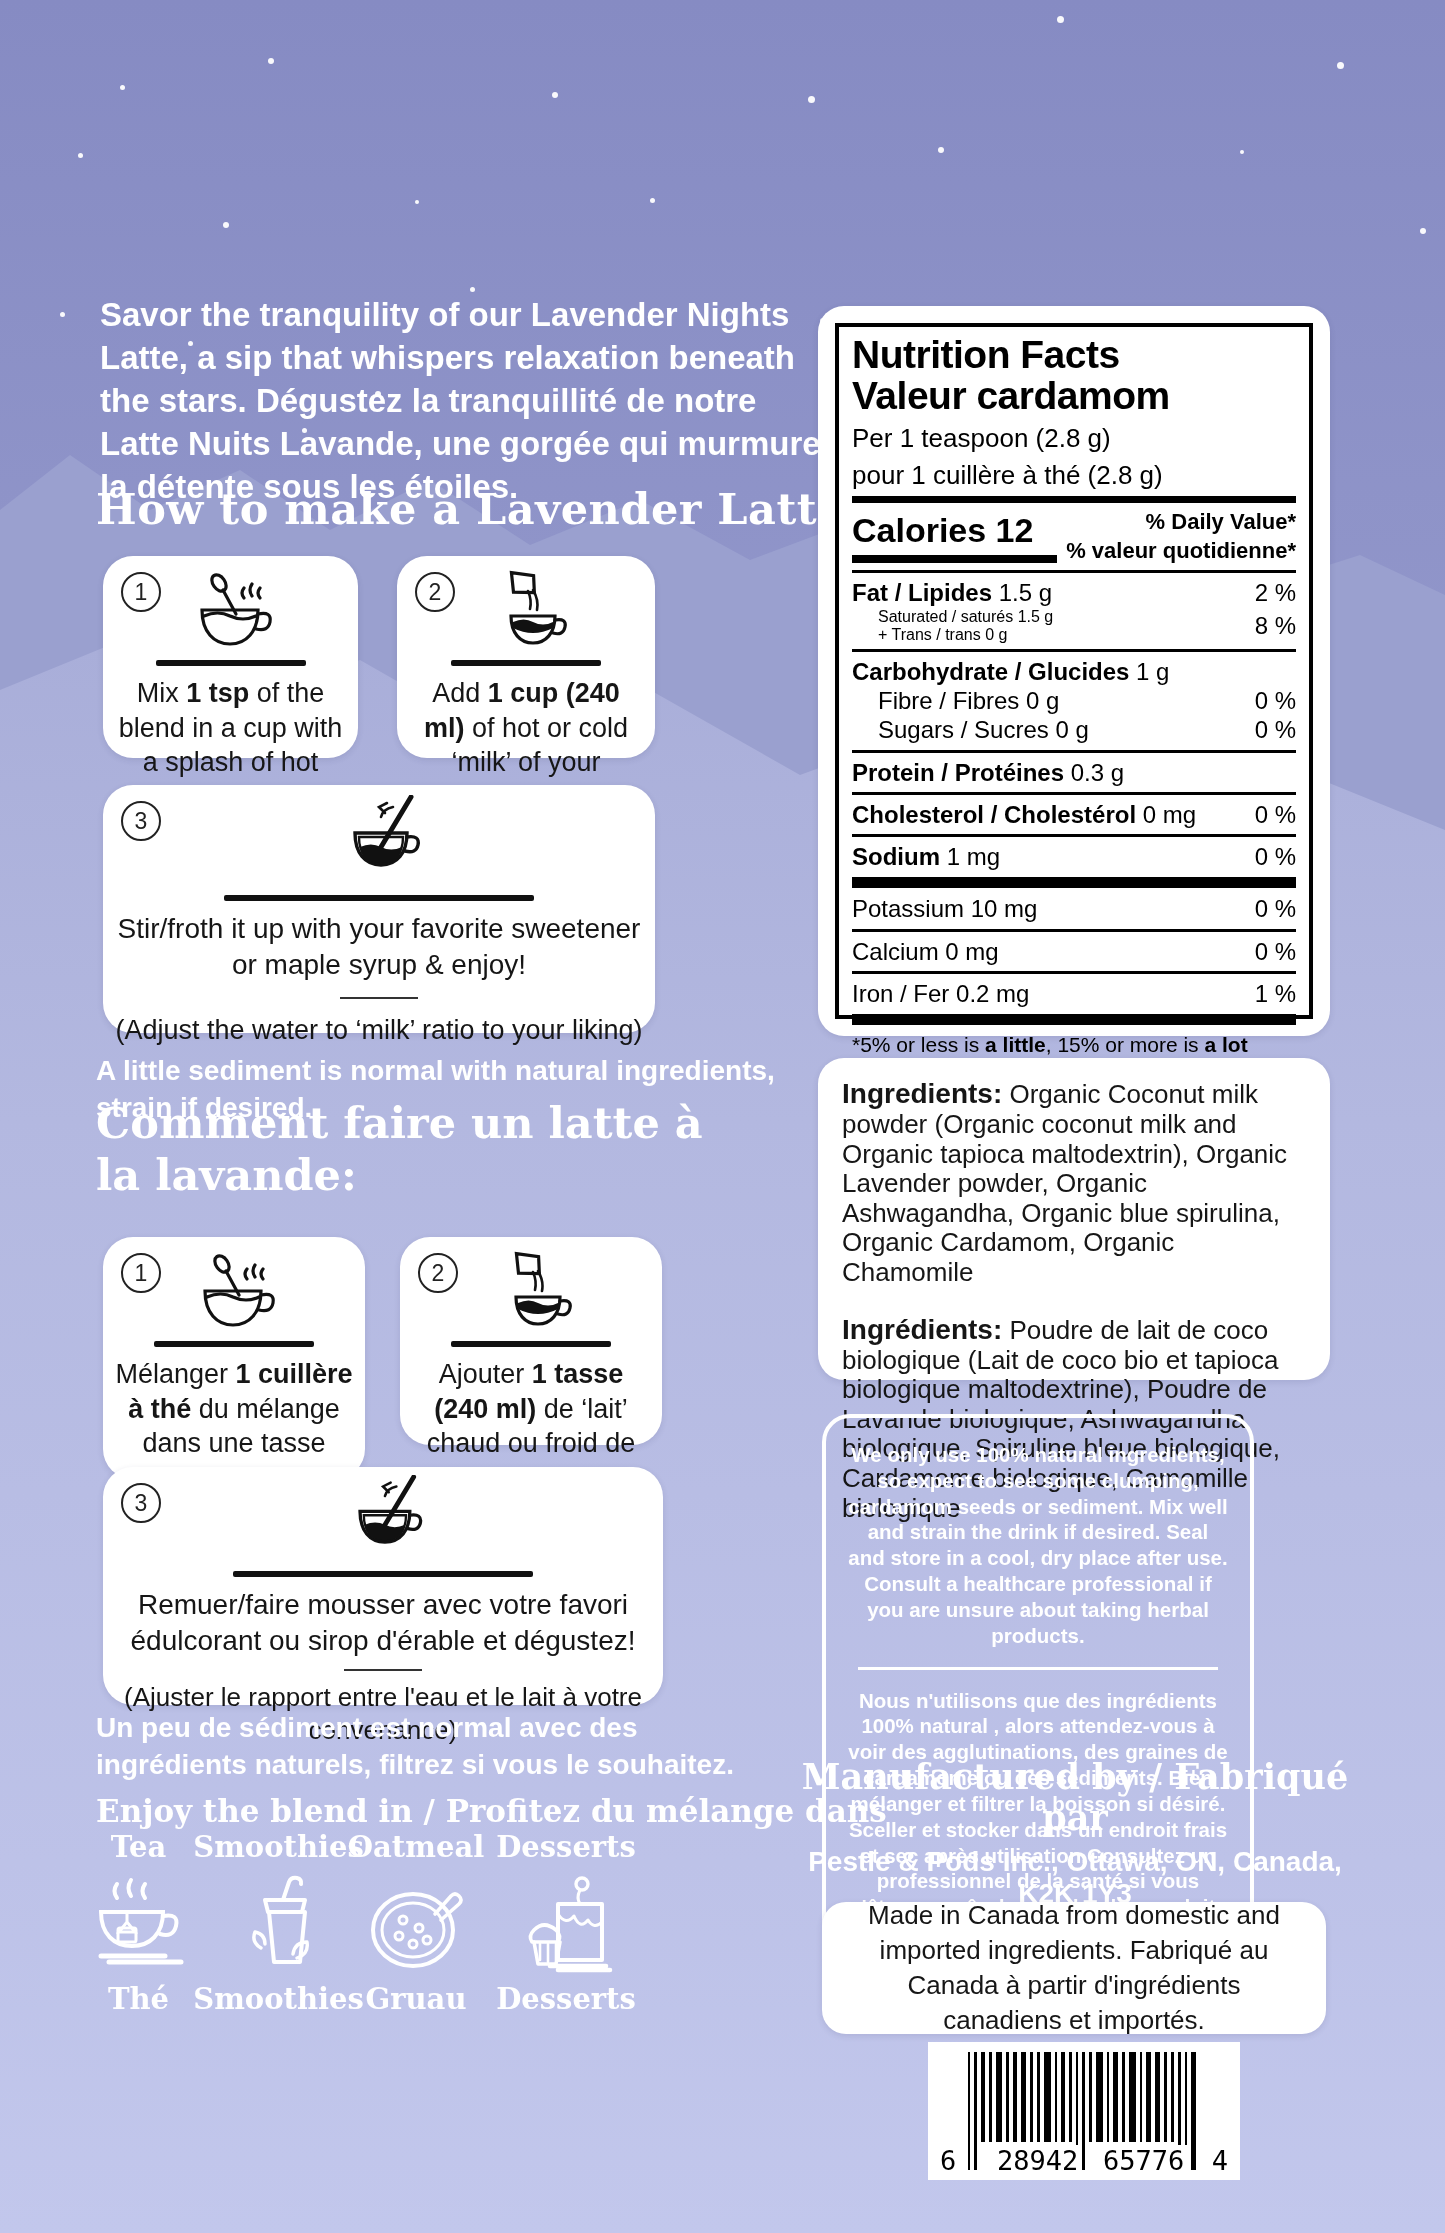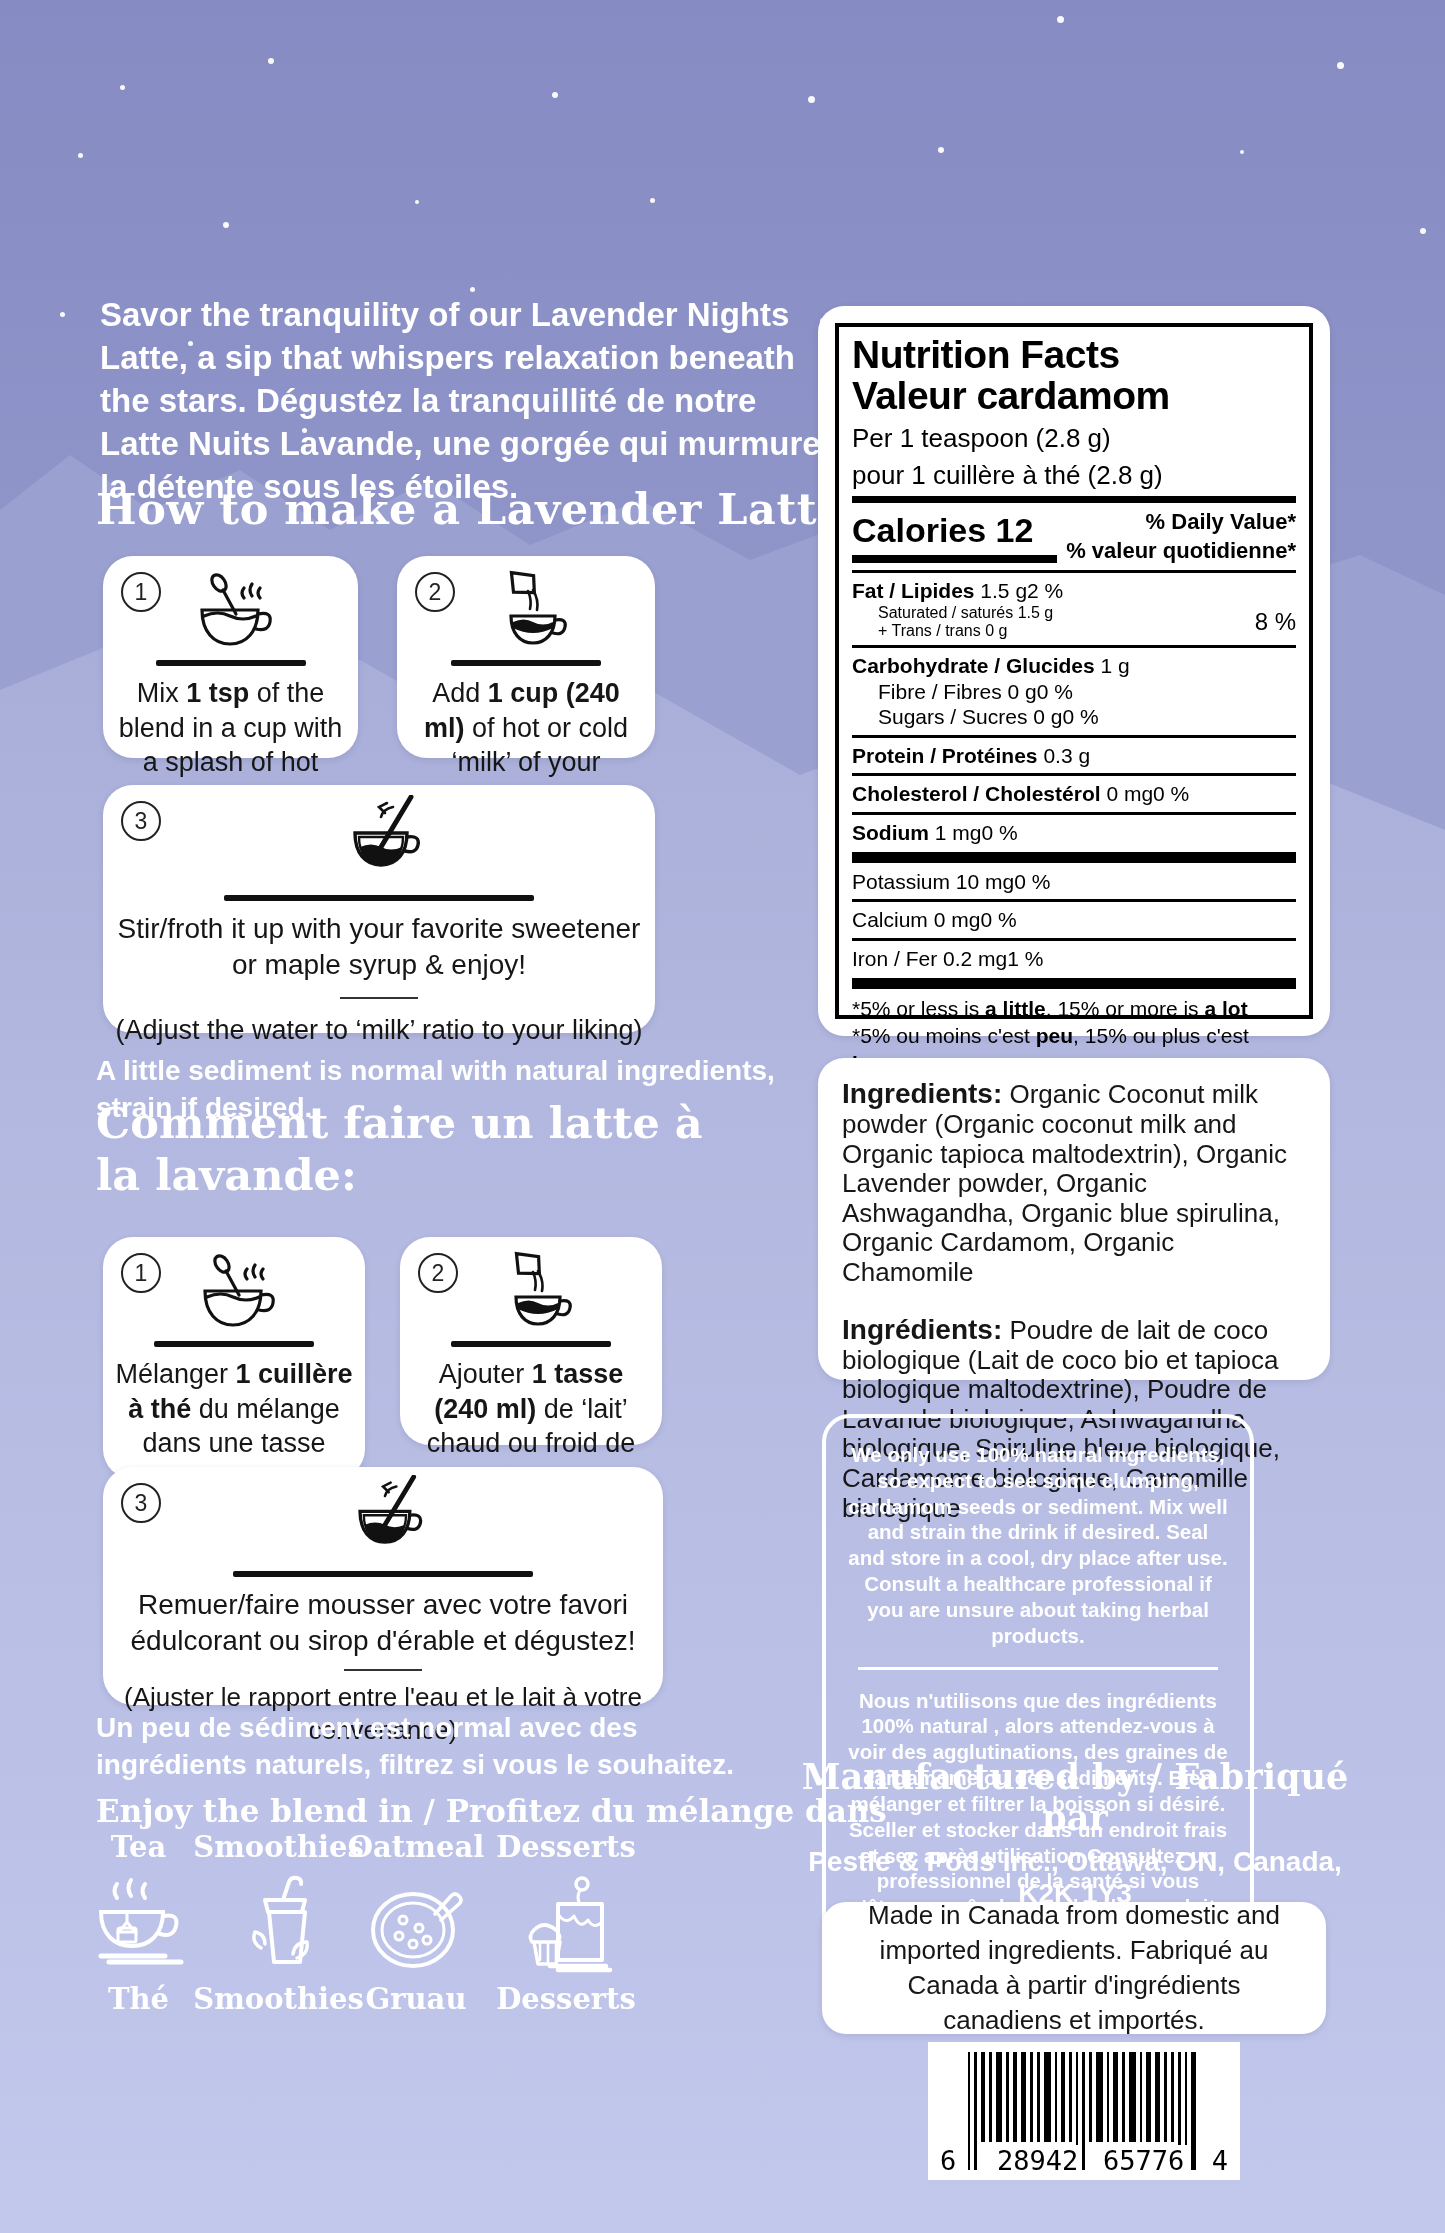--- a/index.html
+++ b/index.html
@@ -39,21 +39,21 @@
           padding:8px 13px;color:#000;}
   .nf-title{font-size:39px;font-weight:700;line-height:1.05;letter-spacing:-.5px;}
   .nf-serving{font-size:26px;line-height:1.2;margin-top:6px;}
   .sep{height:3px;background:#000;margin:5px 0;}
   .sep.mid{height:7px;}
   .sep.thick{height:11px;margin:6px 0;}
   .nf-calrow{display:flex;justify-content:space-between;align-items:center;margin-top:2px;}
   .nf-cal{font-size:34px;font-weight:700;}
   .nf-calbar{width:205px;height:8px;background:#000;margin-top:5px;}
   .nf-dv{font-size:22px;font-weight:700;text-align:right;line-height:1.3;}
-  .row{display:flex;font-size:21px;line-height:1.22;}
+  .row{display:flex;justify-content:space-between;font-size:24px;line-height:1.22;}
   .row .b{font-weight:700;}
   .ind{padding-left:26px;}
   .tworow{display:flex;justify-content:space-between;align-items:center;}
   .fn{font-size:21px;line-height:1.32;margin-top:5px;}
 
   
   #ing-card{left:818px;top:1058px;width:512px;height:322px;border-radius:26px;
             padding:20px 24px;box-sizing:border-box;font-size:26px;line-height:1.14;}
   #ing-card .para+.para{margin-top:26px;}
   #ing-card b{font-size:28px;}

